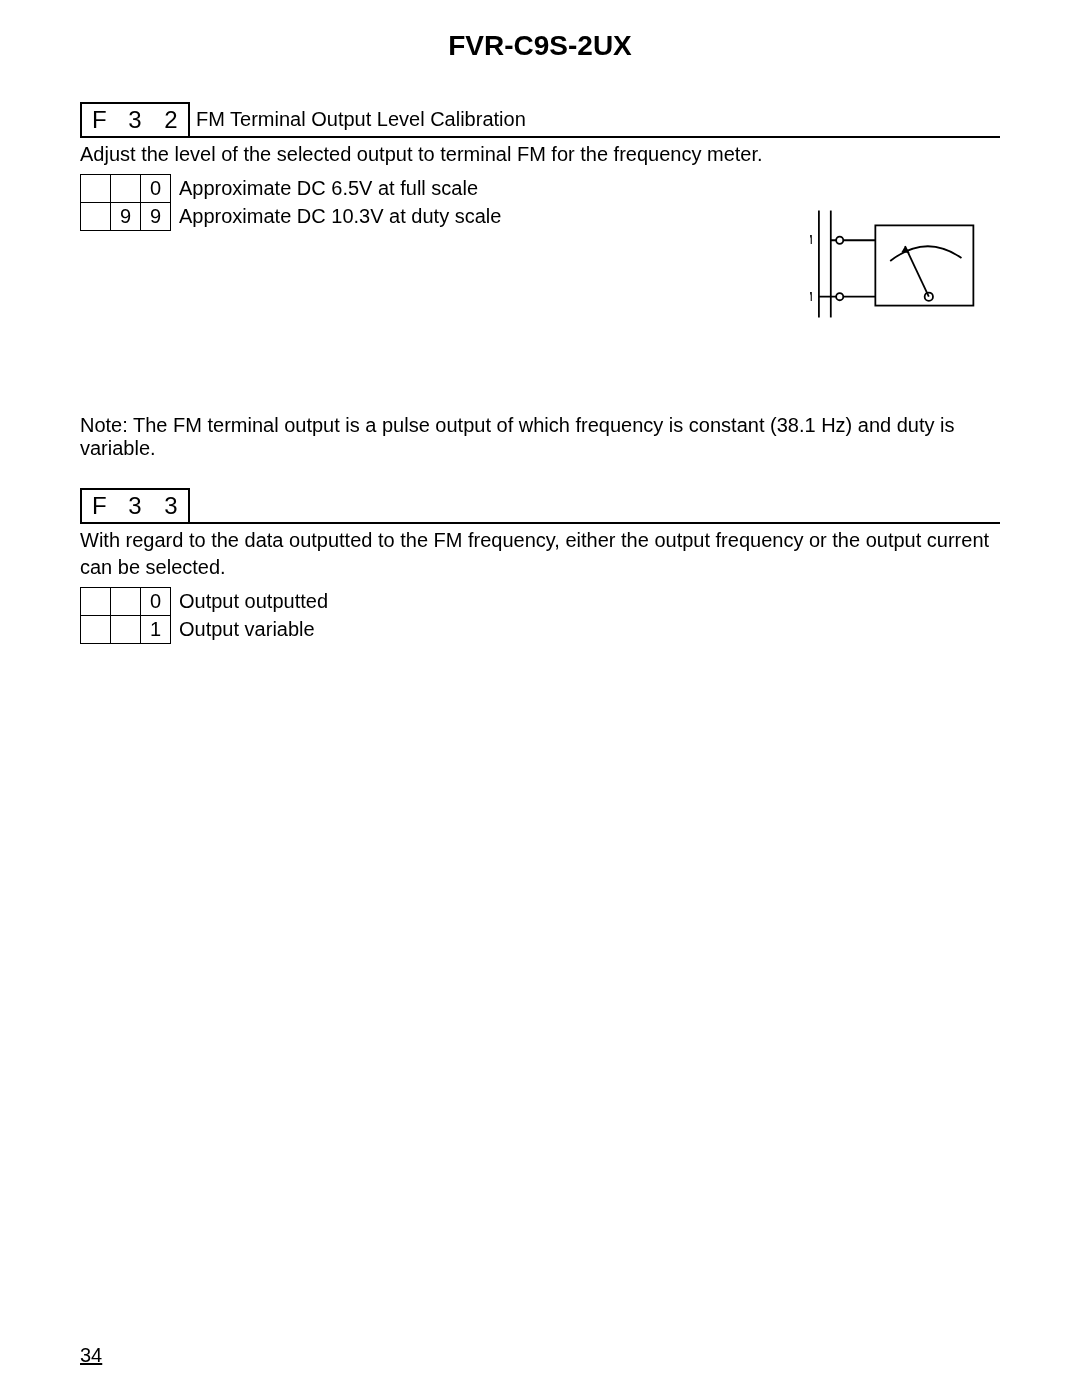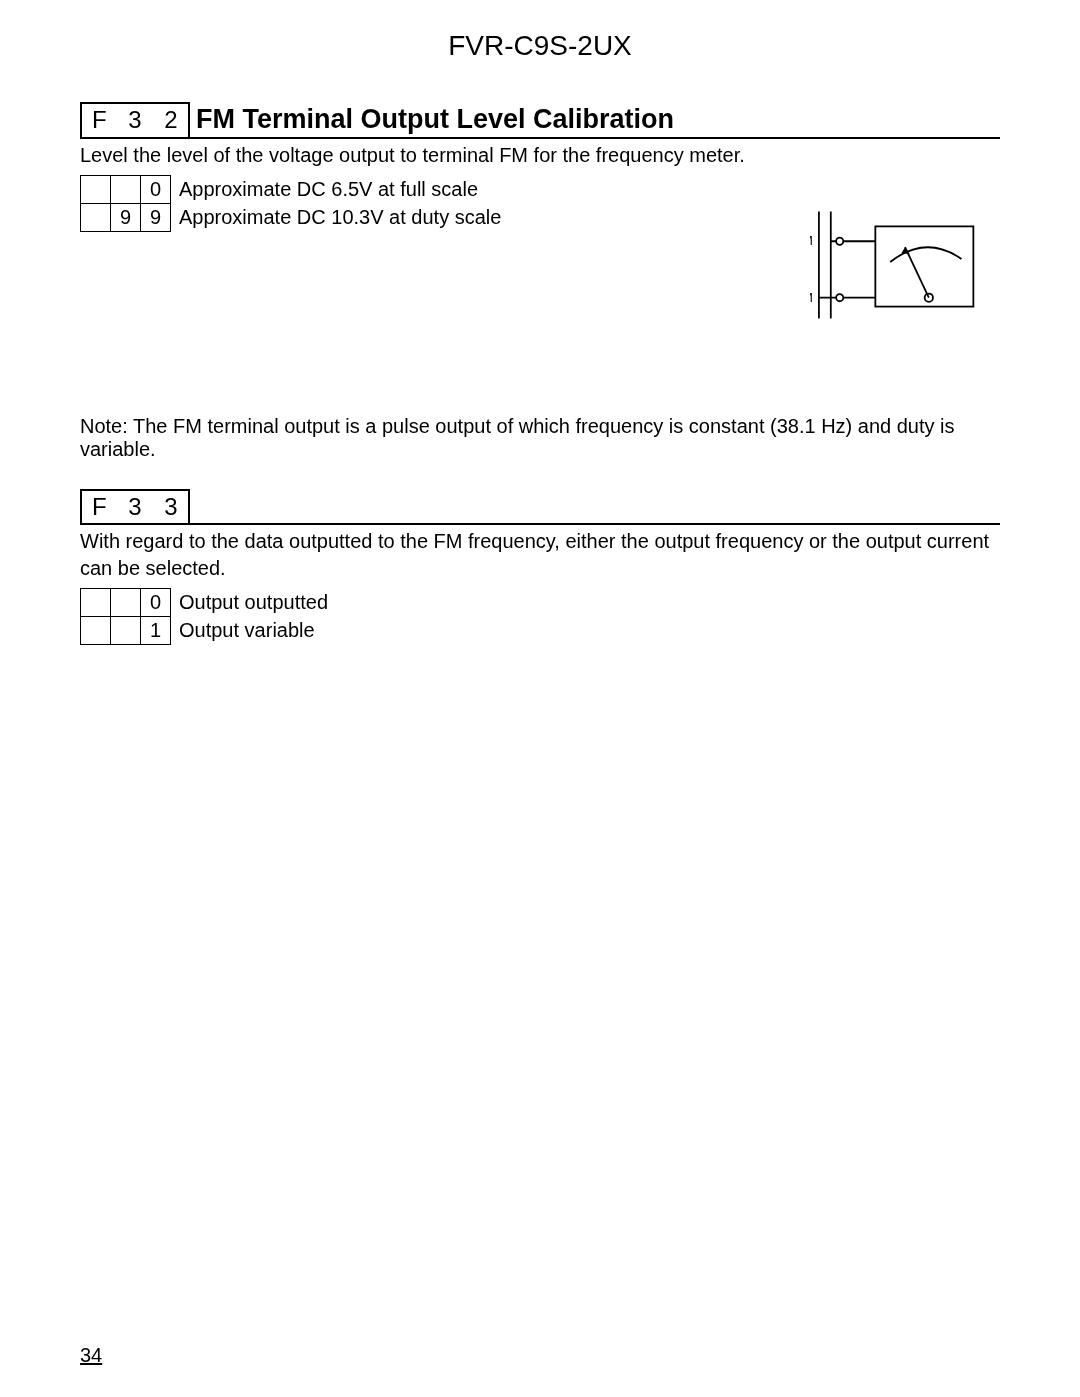--- a/index.html
+++ b/index.html
@@ -11,21 +11,21 @@
       font-family: Arial, Helvetica, sans-serif;
       width: 1080px;
       height: 1397px;
       background: white;
       position: relative;
       padding: 30px 80px;
     }
     .page-title {
       text-align: center;
       font-size: 28px;
-      font-weight: normal;
+      font-weight: bold;
       margin-bottom: 40px;
       font-family: Arial, sans-serif;
     }
     .section {
       margin-bottom: 28px;
     }
     .section-header {
       display: flex;
       align-items: stretch;
       border-bottom: 2px solid #000;
@@ -43,22 +43,22 @@
       padding: 2px 10px;
       font-size: 24px;
     }
     .code-cell + .code-cell {
       border-left: none;
     }
     .code-cell-f { width: 34px; text-align: center; }
     .code-cell-3 { width: 38px; text-align: center; }
     .code-cell-last { width: 34px; text-align: center; }
     .section-title {
-      font-size: 27px;
-      font-weight: bold;
+      font-size: 20px;
+      font-weight: normal;
       padding: 2px 0 2px 6px;
       display: flex;
       align-items: center;
     }
     .section-desc {
       font-size: 20px;
       margin-bottom: 6px;
       line-height: 1.35;
     }
     .value-table {
@@ -111,21 +111,21 @@
 
 <div class="section">
   <div class="section-header">
     <div class="code-box">
       <span class="code-cell code-cell-f">F</span>
       <span class="code-cell code-cell-3">3</span>
       <span class="code-cell code-cell-last">2</span>
     </div>
     <div class="section-title">FM Terminal Output Level Calibration</div>
   </div>
-  <div class="section-desc">Level the level of the voltage output to terminal FM for the frequency meter.</div>
+  <div class="section-desc">Adjust the level of the selected output to terminal FM for the frequency meter.</div>
 
   <div class="diagram-row">
     <div class="diagram-left">
       <table class="value-table">
         <tbody>
             <tr>
           <td class="vt-small"></td>
           <td class="vt-small"></td>
           <td class="vt-small">0</td>
           <td class="vt-desc">Approximate DC 6.5V at full scale</td>

